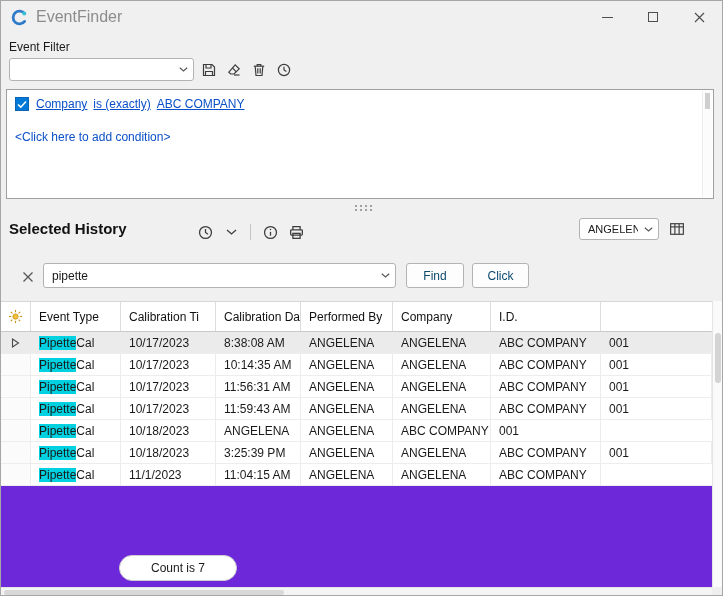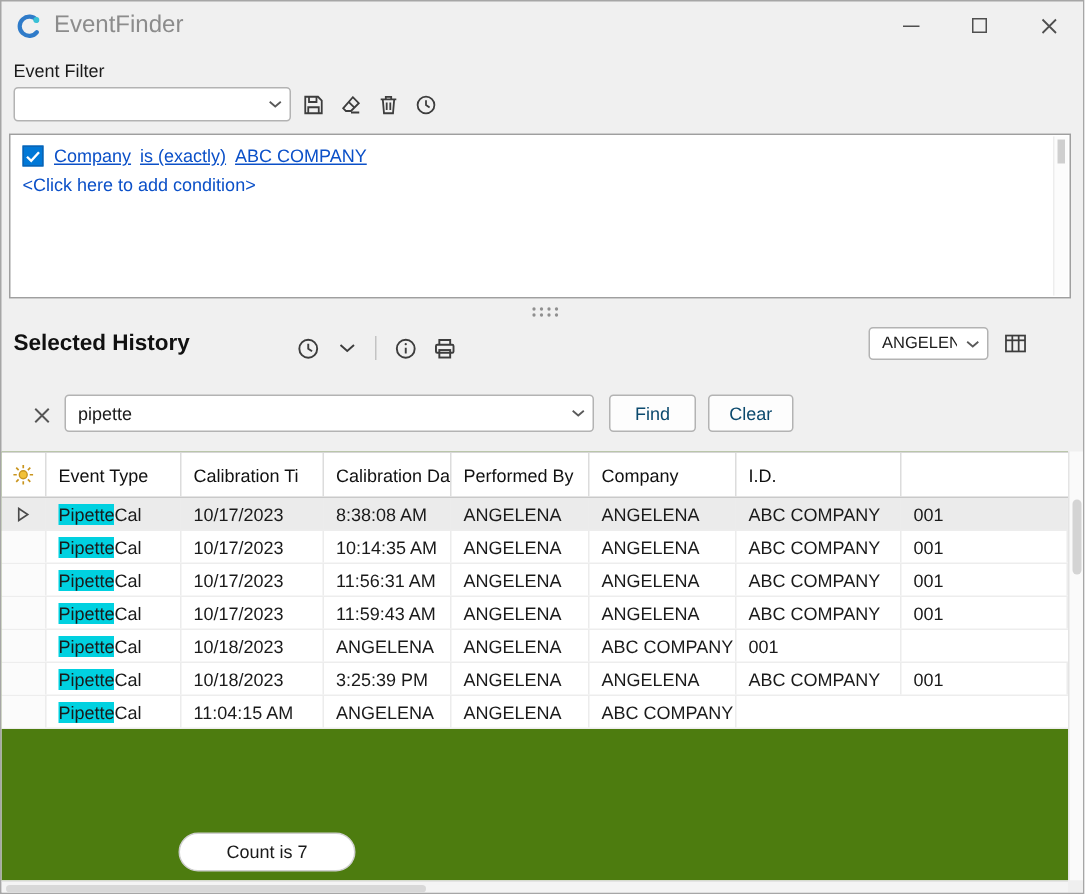--- a/index.html
+++ b/index.html
@@ -29,21 +29,21 @@
   .filter-toolbar { position:absolute; left:196px; top:57px; display:flex; gap:1px; }
   .icon-btn { width:24px; height:24px; display:flex; align-items:center; justify-content:center; }
   .icon-wrap { display:inline-flex; }
 
   .condition-panel { position:absolute; left:5px; top:88px; width:708px; height:110px;
                      background:#fff; border:1px solid #9f9f9f; padding:7px 8px; }
   .cond-line { display:flex; align-items:center; }
   .checkbox { width:14px; height:14px; background:var(--cb-color,#0078d7); border:1px solid #0a63b4;
               display:inline-flex; align-items:center; justify-content:center; margin-right:7px; flex:none; }
   .cond-link { color:var(--link-color,#0b50c8); text-decoration:underline; margin-right:6px; cursor:pointer; }
-  .add-cond { color:var(--link-color,#0b50c8); margin-top:5px; cursor:pointer; }
+  .add-cond { color:var(--link-color,#0b50c8); margin-top:19px; cursor:pointer; }
   .cond-scroll { position:absolute; top:1px; right:1px; bottom:1px; width:10px; background:#fcfcfc;
                  border-left:1px solid #ededed; }
   .cond-scroll .thumb { position:absolute; top:2px; left:2px; right:2px; height:16px; background:#cfcfcf; }
 
   .splitter { position:absolute; left:348px; top:202px; width:27px; height:10px;
               display:flex; align-items:center; justify-content:center; }
 
   
   .history-title { position:absolute; left:8px; top:219px; font-size:15px; font-weight:bold; color:#111; }
   .history-toolbar { position:absolute; left:192px; top:219px; height:24px; display:flex; align-items:center; gap:2px; }
@@ -52,21 +52,21 @@
   .field-chooser { position:absolute; left:664px; top:216px; }
 
   .search-close { position:absolute; left:16px; top:265px; width:22px; height:22px; }
   .search-combo { left:42px; top:262px; width:353px; height:25px; }
   .btn { position:absolute; height:25px; background:#fdfdfd; border:1px solid #b3b3b3; border-radius:3px;
          font-family:inherit; font-size:12px; color:#0c4a6e; }
   .find-btn { left:405px; top:262px; width:58px; }
   .clear-btn { left:471px; top:262px; width:57px; }
 
   
-  .grid { position:absolute; left:0; top:300px; width:711px; height:286px; background:#4d7c0f;
+  .grid { position:absolute; left:0; top:300px; width:711px; height:286px; background:#6d28d9;
           border-top:1px solid #d6d6d6; }
   .grid-row { display:grid; grid-template-columns:30px 90px 95px 85px 92px 98px 110px 111px; }
   .grid-header { height:30px; border-bottom:1px solid #c9c9c9; background:#fff; }
   .gh-cell { display:flex; align-items:center; padding-left:8px; border-right:1px solid #dcdcdc;
              white-space:nowrap; overflow:hidden; color:#111; }
   .sel-head { padding-left:0; justify-content:center; }
   .gb-row { height:22px; border-bottom:1px solid #ededed; background:#fff; }
   .gb-cell { display:flex; align-items:center; padding-left:8px; border-right:1px solid #ececec;
              white-space:nowrap; overflow:hidden; }
   .sel-cell { padding-left:0; justify-content:center; background:#fbfbfb; }
@@ -265,21 +265,21 @@
   <div class="combo search-combo">
     <input class="val-input" value="pipette" style="">
     <span class="chev">
       <svg width="9" height="5" viewBox="0 0 9 5">
           <path d="M0.8 0.8 L4.5 4 L8.2 0.8" fill="none" stroke="#5a5a5a" stroke-width="1.2"></path>
         </svg>
     </span>
   </div>
 
   <button class="btn find-btn">Find</button>
-  <button class="btn clear-btn">Clear</button>
+  <button class="btn clear-btn">Click</button>
 
   <div class="grid">
     <div class="grid-row grid-header">
       <div class="gh-cell sel-head">
         <span class="icon-wrap">
           <svg width="15" height="15" viewBox="0 0 16 16">
               <circle cx="8" cy="8" r="2.8" fill="#f2c137" stroke="#c9951e" stroke-width="1"></circle>
               <g stroke="#c9951e" stroke-width="1.2">
                 <line x1="8" y1="1" x2="8" y2="3.4"></line>
                 <line x1="8" y1="12.6" x2="8" y2="15"></line>
@@ -387,20 +387,21 @@
       <div class="gb-cell">ABC COMPANY</div>
       <div class="gb-cell">001</div>
     </div>
 
     <div class="grid-row gb-row">
       <div class="gb-cell sel-cell"></div>
       <div class="gb-cell">
           <span class="hl">Pipette</span>
           <span> Cal</span>
         </div>
+      <div class="gb-cell">11/1/2023</div>
       <div class="gb-cell">11:04:15 AM</div>
       <div class="gb-cell">ANGELENA</div>
       <div class="gb-cell">ANGELENA</div>
       <div class="gb-cell">ABC COMPANY</div>
     </div>
   </div>
 
   <div class="count-box">Count is 7</div>
 
   <div class="vscroll">

